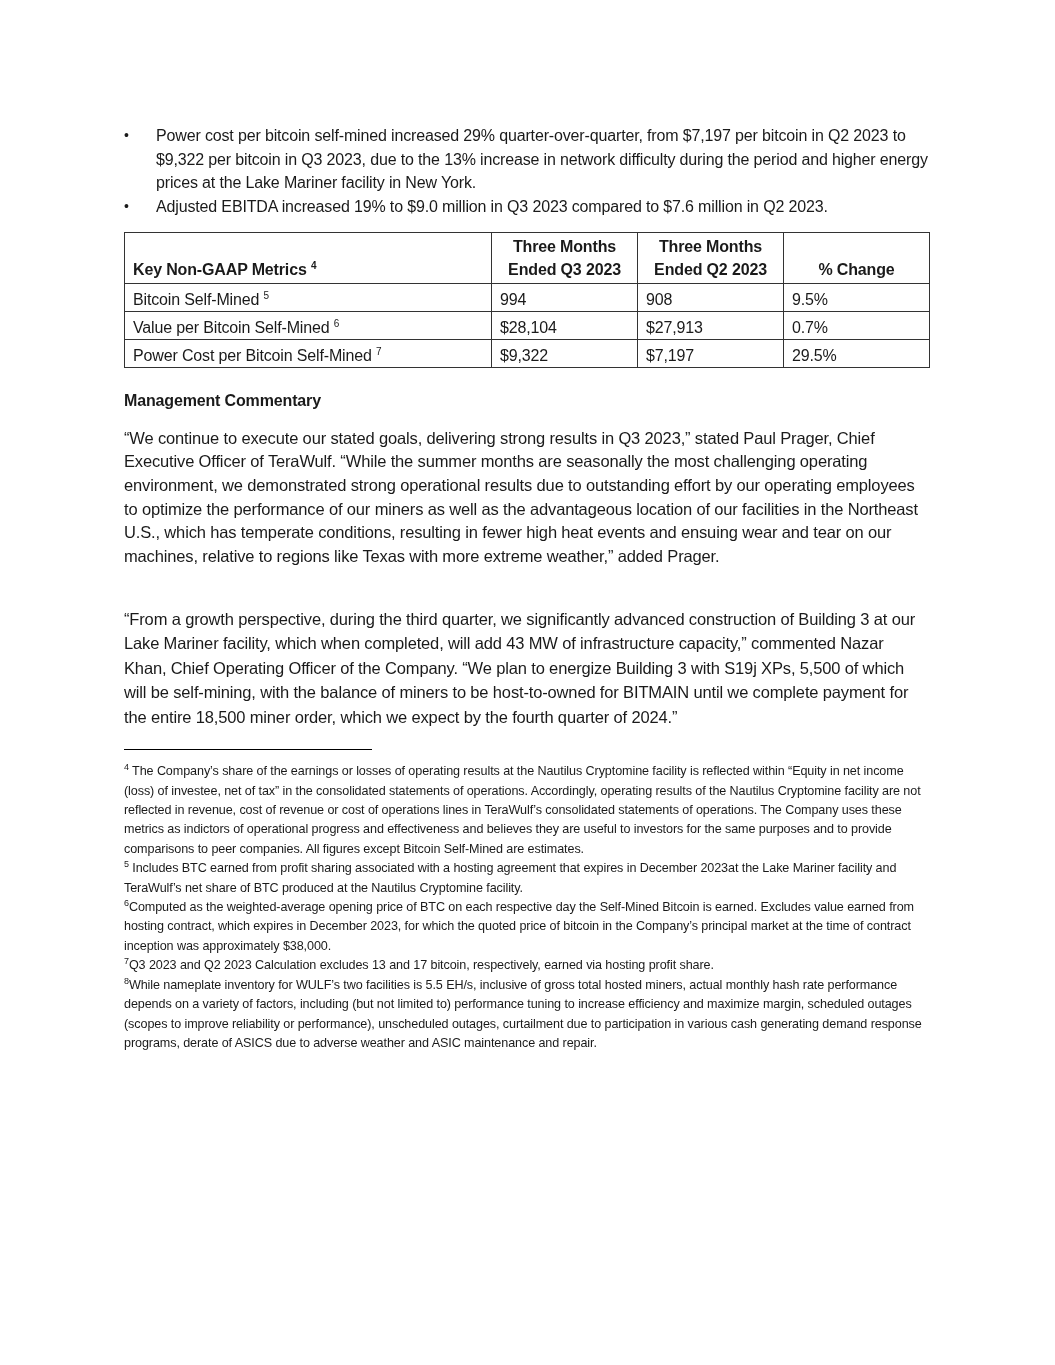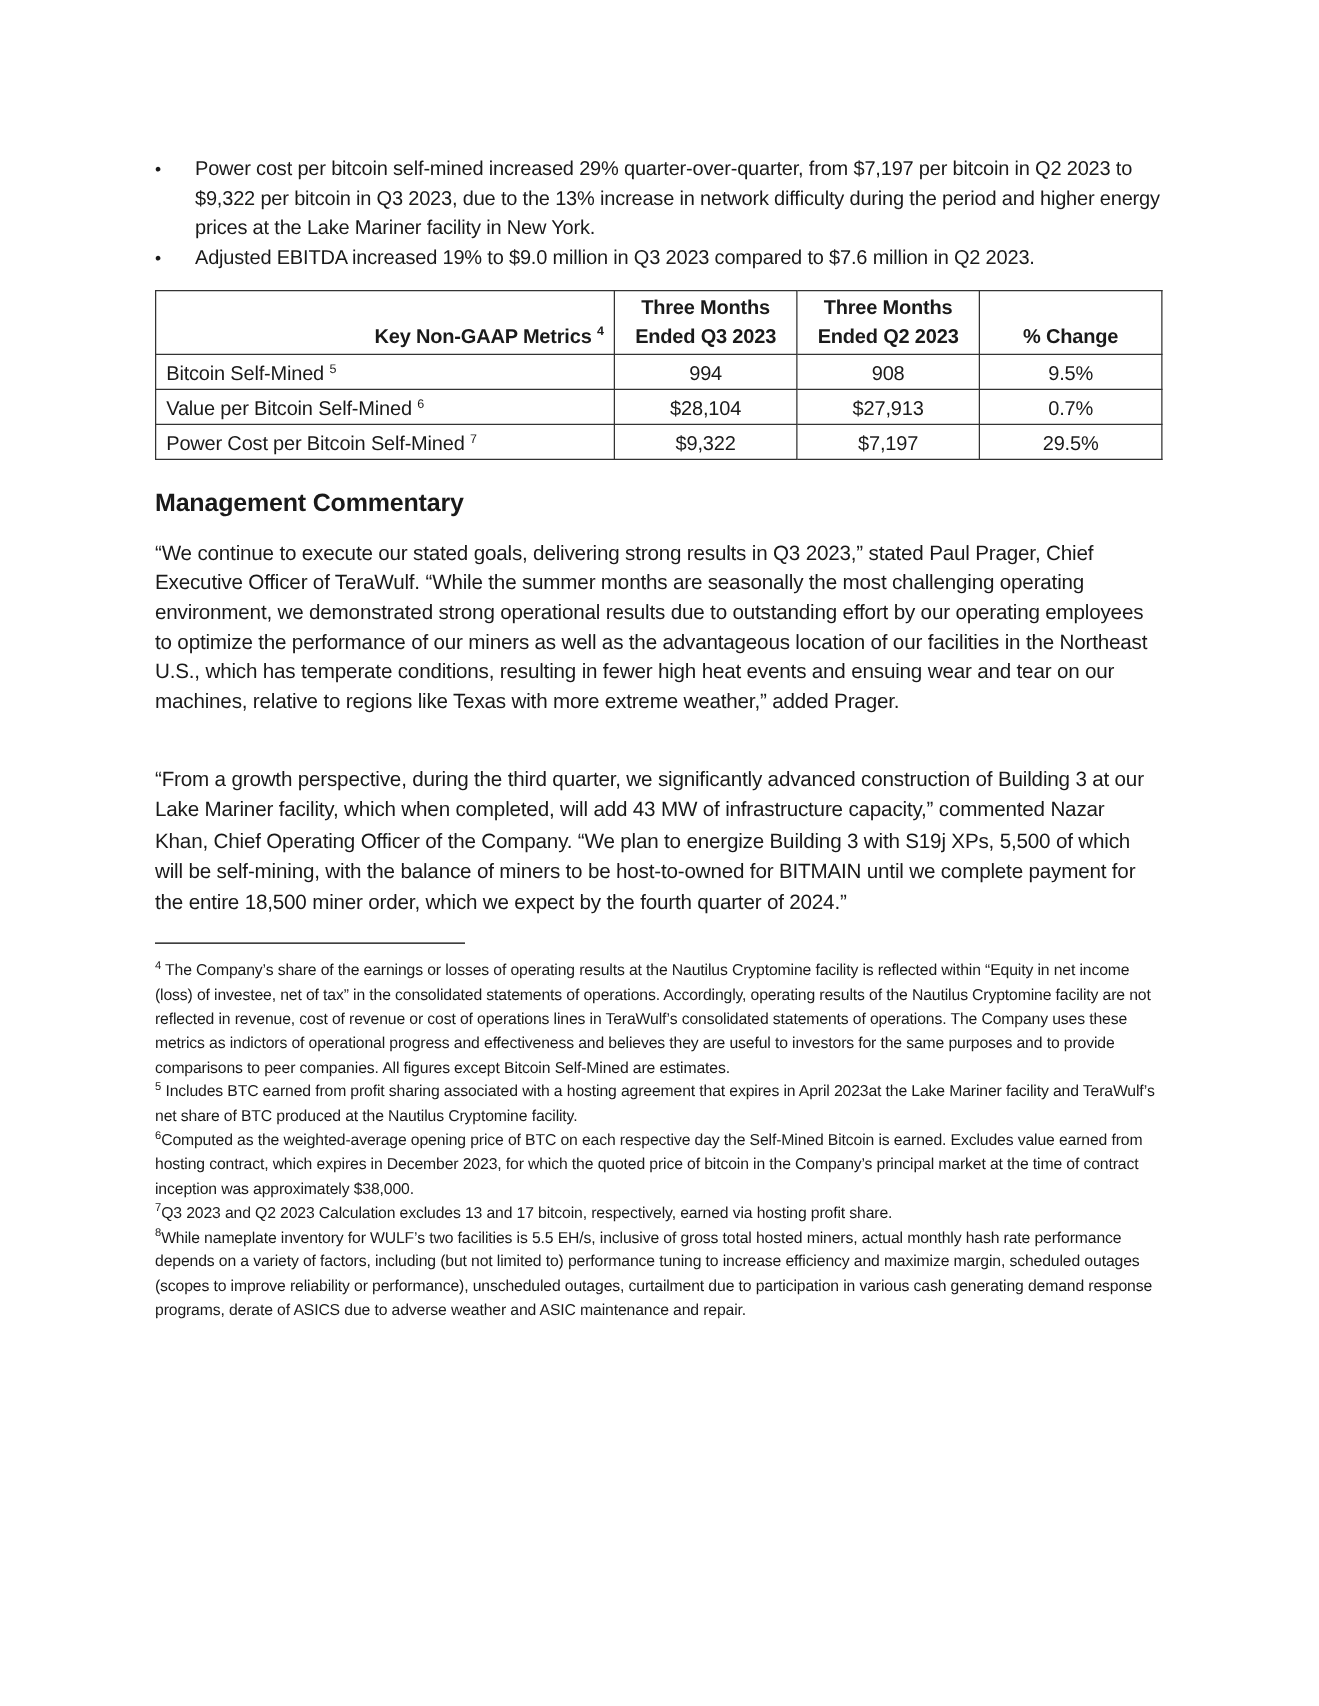--- a/index.html
+++ b/index.html
@@ -18,26 +18,26 @@
     position: absolute; left: 0; top: 0; width: 20px; text-align: left; font-size: 14px;
   }
   table.metrics {
     margin-top: 14px; border-collapse: collapse; width: 806px;
     font-size: 16px; letter-spacing: -0.15px;
   }
   table.metrics th, table.metrics td {
     border: 1px solid #333; padding: 2px 8px; height: 23px; vertical-align: bottom;
   }
   table.metrics th { font-weight: bold; text-align: center; line-height: 23px; }
-  table.metrics th.first { text-align: right; }
-  table.metrics td { text-align: center; }
+  table.metrics th.first { text-align: left; }
+  table.metrics td { text-align: left; }
   table.metrics td.label { text-align: left; }
   col.c1 { width: 367px; } col.c2 { width: 146px; } col.c3 { width: 146px; } col.c4 { width: 146px; }
   sup { font-size: 10px; line-height: 0; vertical-align: 6px; }
-  .heading { margin-top: 24px; font-weight: bold; font-size: 20px; letter-spacing: -0.15px; }
+  .heading { margin-top: 24px; font-weight: bold; font-size: 16px; letter-spacing: -0.15px; }
   .para {
     font-size: 16.5px; line-height: 23.7px; letter-spacing: -0.15px;
   }
   .para.p2 { margin-top: 38px; line-height: 24.5px; }
   .para.p3 { margin-top: 14px; line-height: 24.5px; }
   .rule { width: 248px; border-top: 1px solid #000; margin-top: 20px; }
   .footnotes { margin-top: 12px; font-size: 12.6px; line-height: 19.4px; letter-spacing: -0.1px; }
   .footnotes p { margin: 0; }
   .footnotes sup { font-size: 9px; vertical-align: 5px; }
 </style>
@@ -94,18 +94,18 @@
 
   <div class="heading">Management Commentary</div>
 
   <p class="para">“We continue to execute our stated goals, delivering strong results in Q3 2023,” stated Paul Prager, Chief Executive Officer of TeraWulf. “While the summer months are seasonally the most challenging operating environment, we demonstrated strong operational results due to outstanding effort by our operating employees to optimize the performance of our miners as well as the advantageous location of our facilities in the Northeast U.S., which has temperate conditions, resulting in fewer high heat events and ensuing wear and tear on our machines, relative to regions like Texas with more extreme weather,” added Prager.</p>
   <p class="para p2">“From a growth perspective, during the third quarter, we significantly advanced construction of Building 3 at our Lake Mariner facility, which when completed, will add 43 MW of infrastructure capacity,” commented Nazar Khan, Chief Operating Officer of the Company. “We plan to energize Building 3 with S19j XPs, 5,500 of which will be self-mining, with the balance of miners to be host-to-owned for BITMAIN until we complete payment for the entire 18,500 miner order, which we expect by the fourth quarter of 2024.”</p>
 
   <div class="rule"></div>
 
   <div class="footnotes">
     <p><sup>4</sup><span> The Company’s share of the earnings or losses of operating results at the Nautilus Cryptomine facility is reflected within “Equity in net income (loss) of investee, net of tax” in the consolidated statements of operations. Accordingly, operating results of the Nautilus Cryptomine facility are not reflected in revenue, cost of revenue or cost of operations lines in TeraWulf’s consolidated statements of operations.   The Company uses these metrics as indictors of operational progress and effectiveness and believes they are useful to investors for the same purposes and to provide comparisons to peer companies.  All figures except Bitcoin Self-Mined are estimates.</span></p>
-    <p><sup>5</sup><span> Includes BTC earned from profit sharing associated with a  hosting agreement that expires in April 2023at the Lake Mariner facility and TeraWulf’s net share of BTC produced at the Nautilus Cryptomine facility.</span></p>
+    <p><sup>5</sup><span> Includes BTC earned from profit sharing associated with a  hosting agreement that expires in December 2023at the Lake Mariner facility and TeraWulf’s net share of BTC produced at the Nautilus Cryptomine facility.</span></p>
     <p><sup>6</sup><span>Computed as the weighted-average opening price of BTC on each respective day the Self-Mined Bitcoin is earned. Excludes value earned from hosting contract, which expires in December 2023, for which the quoted price of bitcoin in the Company’s principal market at the time of contract inception was approximately $38,000.</span></p>
     <p><sup>7</sup><span>Q3 2023 and Q2 2023 Calculation excludes 13 and 17 bitcoin, respectively, earned via hosting profit share.</span></p>
     <p><sup>8</sup><span>While nameplate inventory for WULF’s two facilities is 5.5 EH/s, inclusive of gross total hosted miners, actual monthly hash rate performance depends on a variety of factors, including (but not limited to) performance tuning to increase efficiency and maximize margin, scheduled outages (scopes to improve reliability or performance), unscheduled outages, curtailment due to participation in various cash generating demand response programs, derate of ASICS due to adverse weather and ASIC maintenance and repair.</span></p>
   </div>
 </div>
 
 </body></html>

